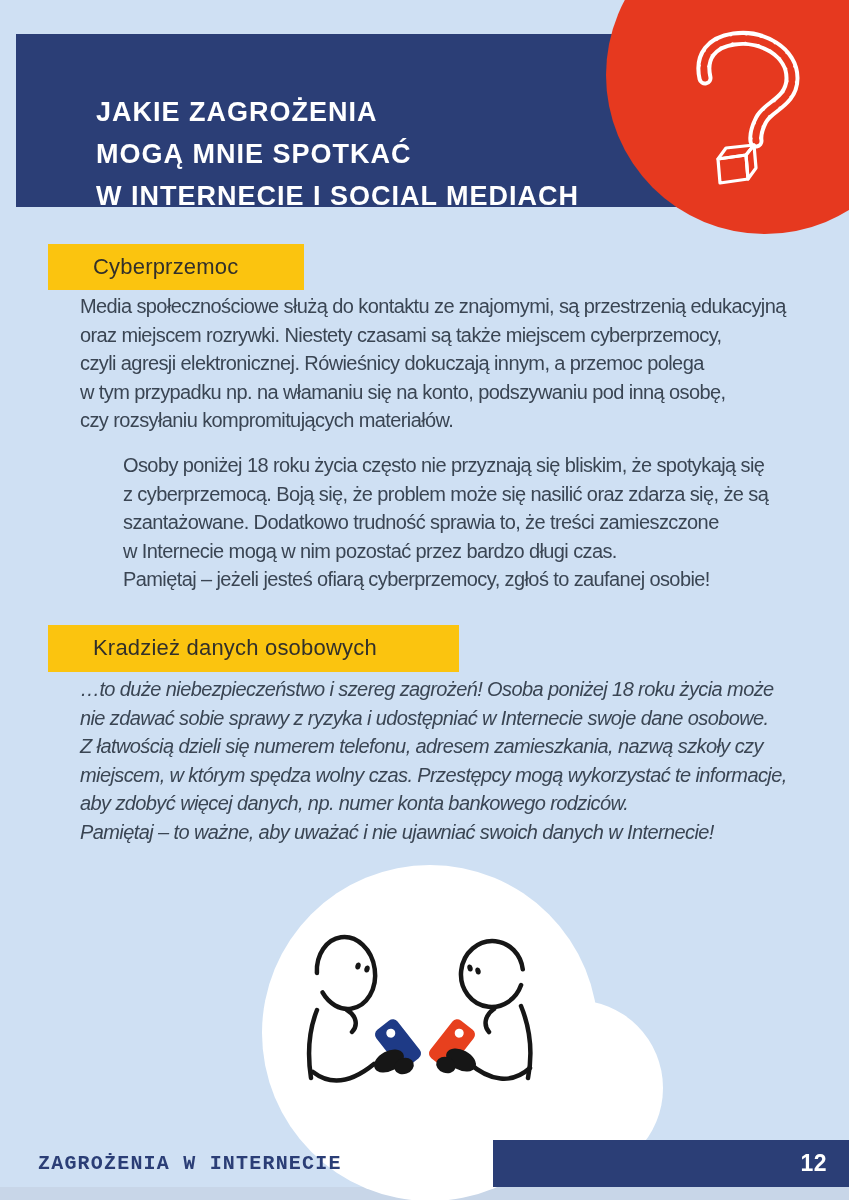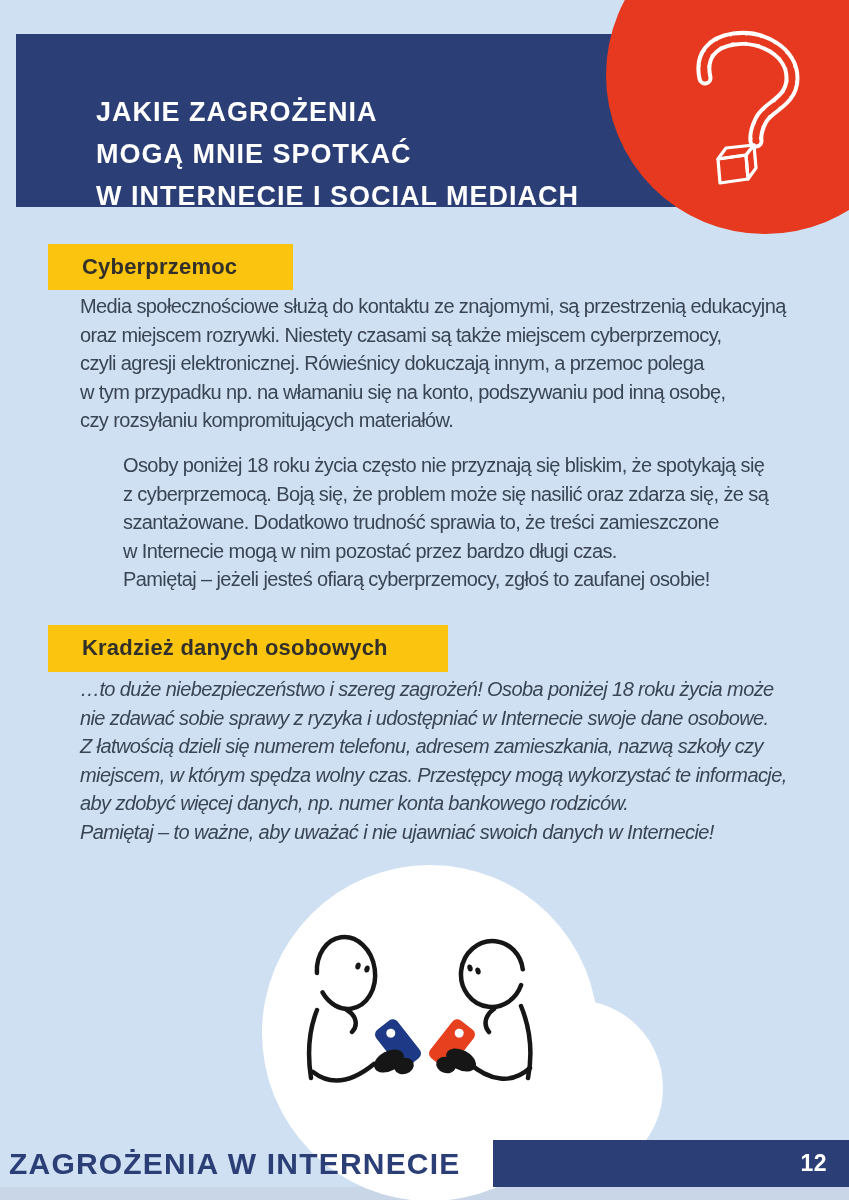--- a/index.html
+++ b/index.html
@@ -13,42 +13,42 @@
     position:absolute; left:80px; top:57px; color:#ffffff; font-weight:bold;
     font-size:27px; line-height:42px; letter-spacing:1px; white-space:pre;
   }
   .red-circle{
     position:absolute; left:606px; top:-84px; width:318px; height:318px;
     border-radius:50%; background:#e6391f; z-index:3;
   }
   .red-circle svg{position:absolute; left:0; top:0;}
   .section-label{
     position:absolute; background:#fbc40f; z-index:2;
-    color:#32302a; font-weight:bold; font-size:22px; letter-spacing:0.2px;
+    color:#32302a; font-weight:normal; font-size:22px; letter-spacing:0.2px;padding-left:11px;
   }
   .section-label .lbl{display:block; padding-left:34px; line-height:46px; white-space:pre;}
   .label-1{left:48px; top:244px; width:245px; height:46px;}
   .label-2{left:48px; top:625px; width:400px; height:47px;}
   .para{
     position:absolute; left:80px; color:#3a4553; font-size:20px;
     letter-spacing:-0.6px; line-height:28.5px; white-space:pre; z-index:2;
   }
   .para-1{top:292px;}
   .para-2{top:451px;margin-left:43px;}
   .para-3{top:675px;font-style:italic;}
   .illustration{position:absolute; left:0; top:0; z-index:3; pointer-events:none;}
   .footer-bar{
     position:absolute; left:493px; top:1140px; width:356px; height:47px;
     background:#2b3e76; z-index:5; color:#ffffff; font-weight:bold; font-size:23px;
     text-align:right; line-height:47px; box-sizing:border-box; padding-right:22px;
     letter-spacing:0.5px;
   }
   .footer-label{
-    position:absolute; left:9px; top:1150px; z-index:5; color:#2b3e76;
-    font-weight:bold; font-size:30px; letter-spacing:1.2px; line-height:28px; white-space:pre;
+    position:absolute; left:38px; top:1150px; z-index:5; color:#2b3e76;
+    font-weight:bold; font-size:20px; letter-spacing:1.2px; line-height:28px; white-space:pre;font-family:Liberation Mono, monospace;
   }
 </style>
 </head>
 <body>
 
 <div class="page">
 
   <div class="bottom-strip"></div>
 
   <div class="header-band">

